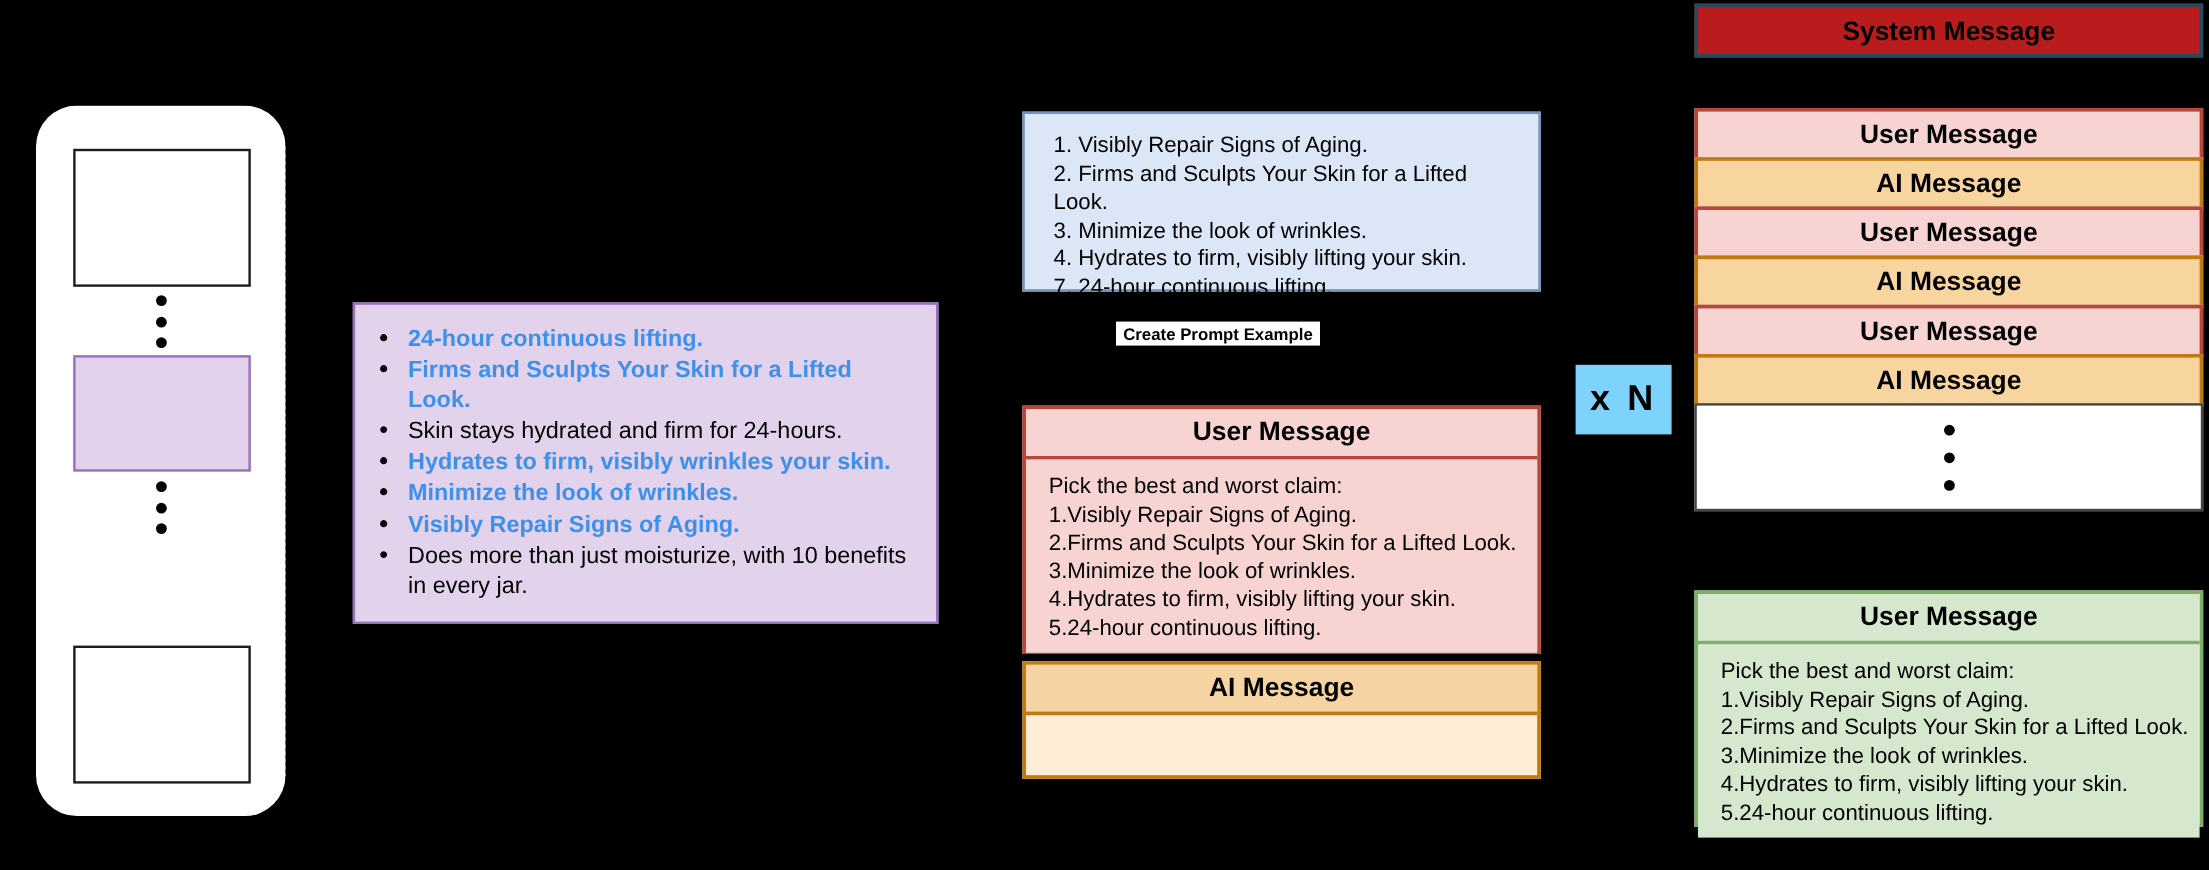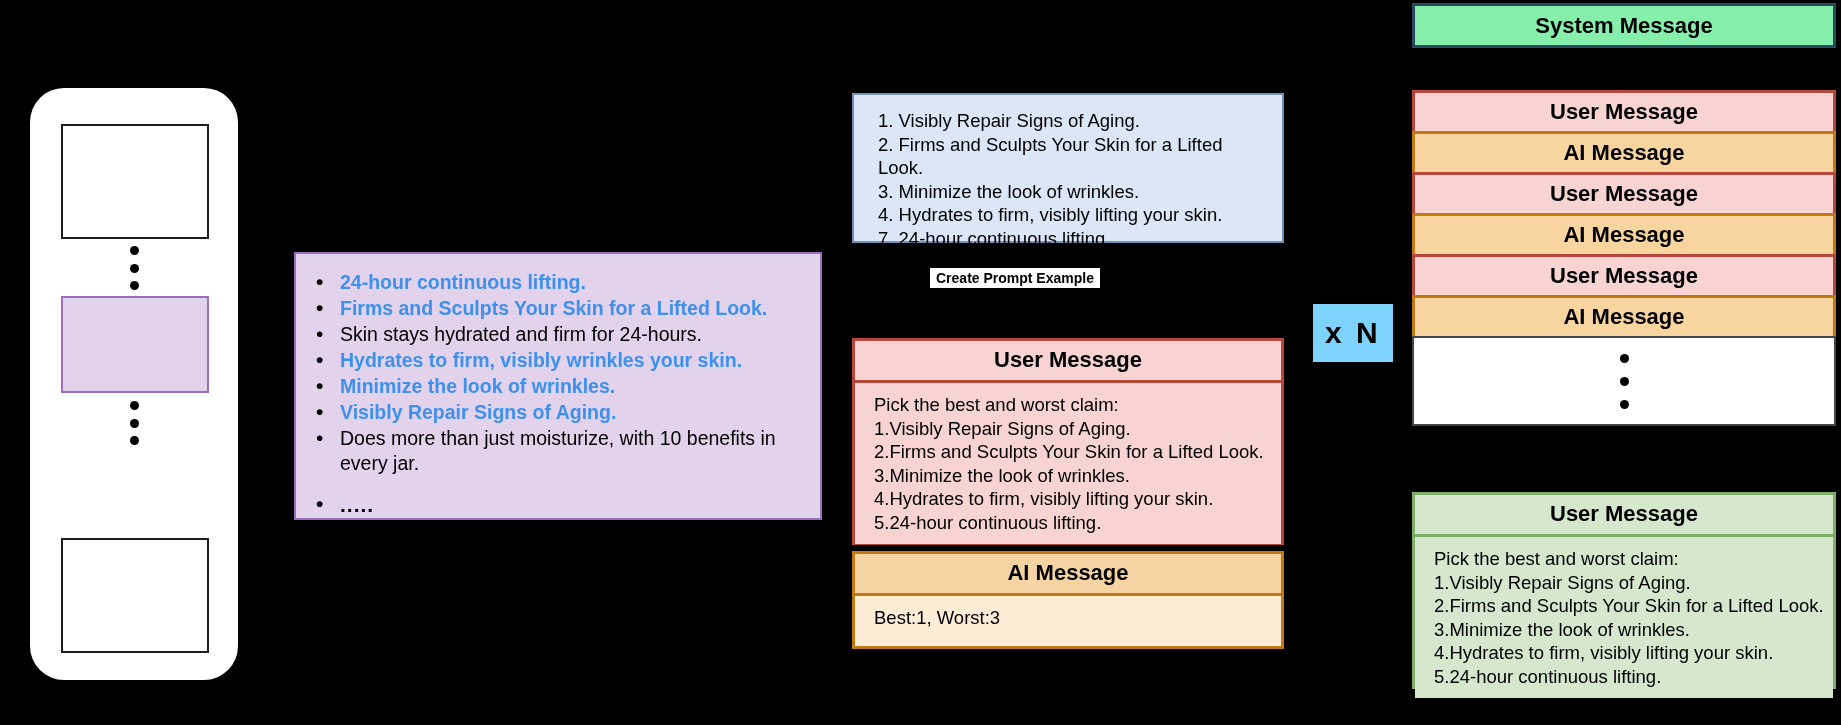--- a/index.html
+++ b/index.html
@@ -59,21 +59,21 @@
     width: 9px; height: 9px;
     border-radius: 50%;
     background: #000000;
   }
 
   
   .claims-box {
     position: absolute;
     left: 294px;
     top: 252px;
-    width: 528px;
+    width: 488px;
     height: 268px;
     background: #e3d2ec;
     border: 2px solid #9b6fbd;
     box-sizing: border-box;
     padding: 16px 14px 10px 14px;
   }
   .claims-box ul {
     list-style: none;
     margin: 0; padding: 0;
   }
@@ -193,21 +193,21 @@
     font-weight: bold;
     padding: 12px 12px;
     letter-spacing: 3px;
   }
 
   
   .system-bar {
     position: absolute;
     left: 1412px; top: 3px;
     width: 424px; height: 45px;
-    background: #86efac;
+    background: #b91c1c;
     border: 3px solid #274a5e;
     box-sizing: border-box;
     display: flex; align-items: center; justify-content: center;
     font-weight: bold; font-size: 22px; color: #000000;
   }
 
   .convo-stack {
     position: absolute;
     left: 1412px; top: 90px;
     width: 424px;
@@ -301,23 +301,20 @@
       <div class="line">1.Visibly Repair Signs of Aging.</div>
       <div class="line">2.Firms and Sculpts Your Skin for a Lifted Look.</div>
       <div class="line">3.Minimize the look of wrinkles.</div>
       <div class="line">4.Hydrates to firm, visibly lifting your skin.</div>
       <div class="line">5.24-hour continuous lifting.</div>
     </div>
   </div>
 
   <div class="msg-card card-ai">
     <div class="msg-head">AI Message</div>
-    <div class="msg-body">
-      <div class="line">Best:1, Worst:3</div>
-    </div>
   </div>
 
   <div class="xn-label">x N</div>
 
   <div class="system-bar">System Message</div>
 
   <div class="convo-stack">
     <div class="convo-row user">User Message</div>
     <div class="convo-row ai">AI Message</div>
     <div class="convo-row user">User Message</div>

